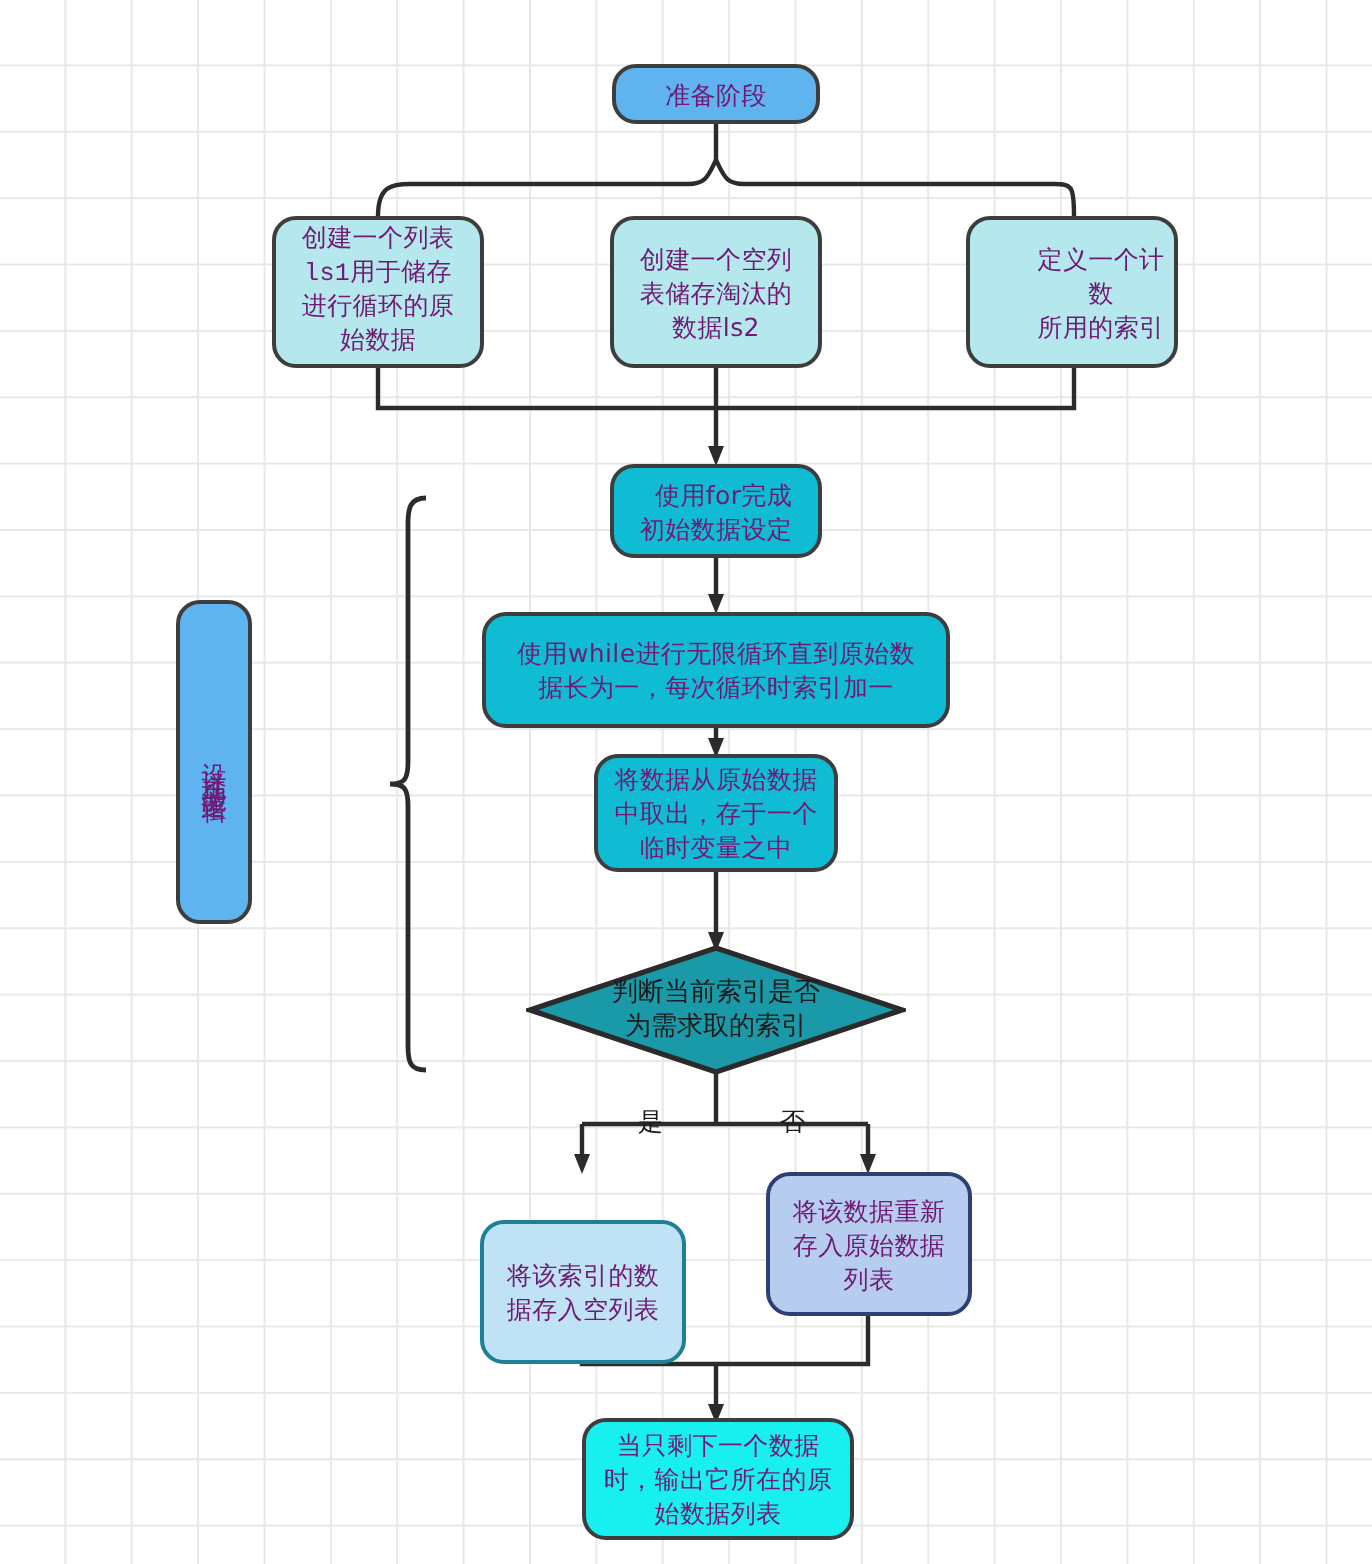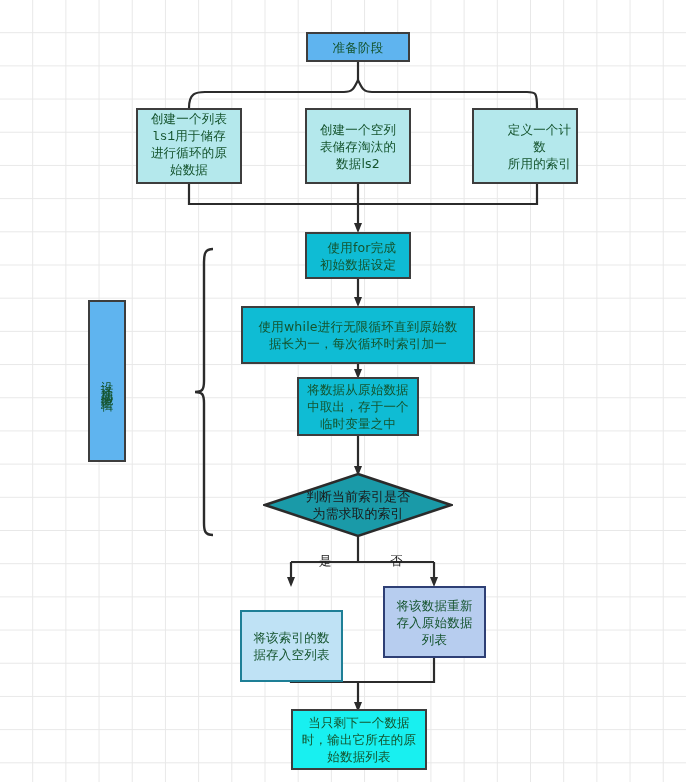--- a/index.html
+++ b/index.html
@@ -28,25 +28,26 @@
     height: 782px;
     pointer-events: none;
   }
   .node {
     position: absolute;
     box-sizing: border-box;
     display: flex;
     align-items: center;
     justify-content: center;
     text-align: center;
-    color: #14532d;
+    color: #701a75;
     font-size: 12.5px;
     line-height: 17px;
     letter-spacing: 0.2px;
     z-index: 3;
+    border-radius: 12px;
   }
   .node span { display: block; padding: 0 4px; }
 
   
   .n-prep   { background: #5fb4ef; border: 2.5px solid #3d3d3d; }
   .n-light  { background: #b4e8ec; border: 2.5px solid #3d3d3d; }
   .n-cyan   { background: #0fbcd4; border: 2.5px solid #3d3d3d; }
   .n-phase  { background: #5fb4ef; border: 2.5px solid #3d3d3d; }
   .n-res1   { background: #bfe2f5; border: 2.5px solid #1e7f96; margin-top: 24px; }
   .n-res2   { background: #b7cdef; border: 2.5px solid #2e3f75; }
@@ -138,21 +139,21 @@
 进行循环的原
 始数据</span>
   </div>
 
   <div class="node n-light" style="left:305px; top:108px; width:106px; height:76px;">
     <span style="white-space:pre-line;">创建一个空列
 表储存淘汰的
 数据ls2</span>
   </div>
 
-  <div class="node n-light" style="left:472px; top:108px; width:106px; height:76px;padding-left:29px;">
+  <div class="node n-light" style="left:483px; top:108px; width:106px; height:76px;padding-left:29px;">
     <span style="white-space:pre-line;">定义一个计数
 所用的索引</span>
   </div>
 
   <div class="node n-cyan" style="left:305px; top:232px; width:106px; height:47px;text-align:right;">
     <span style="white-space:pre-line;">使用for完成
 初始数据设定</span>
   </div>
 
   <div class="node n-cyan" style="left:241px; top:306px; width:234px; height:58px;">

